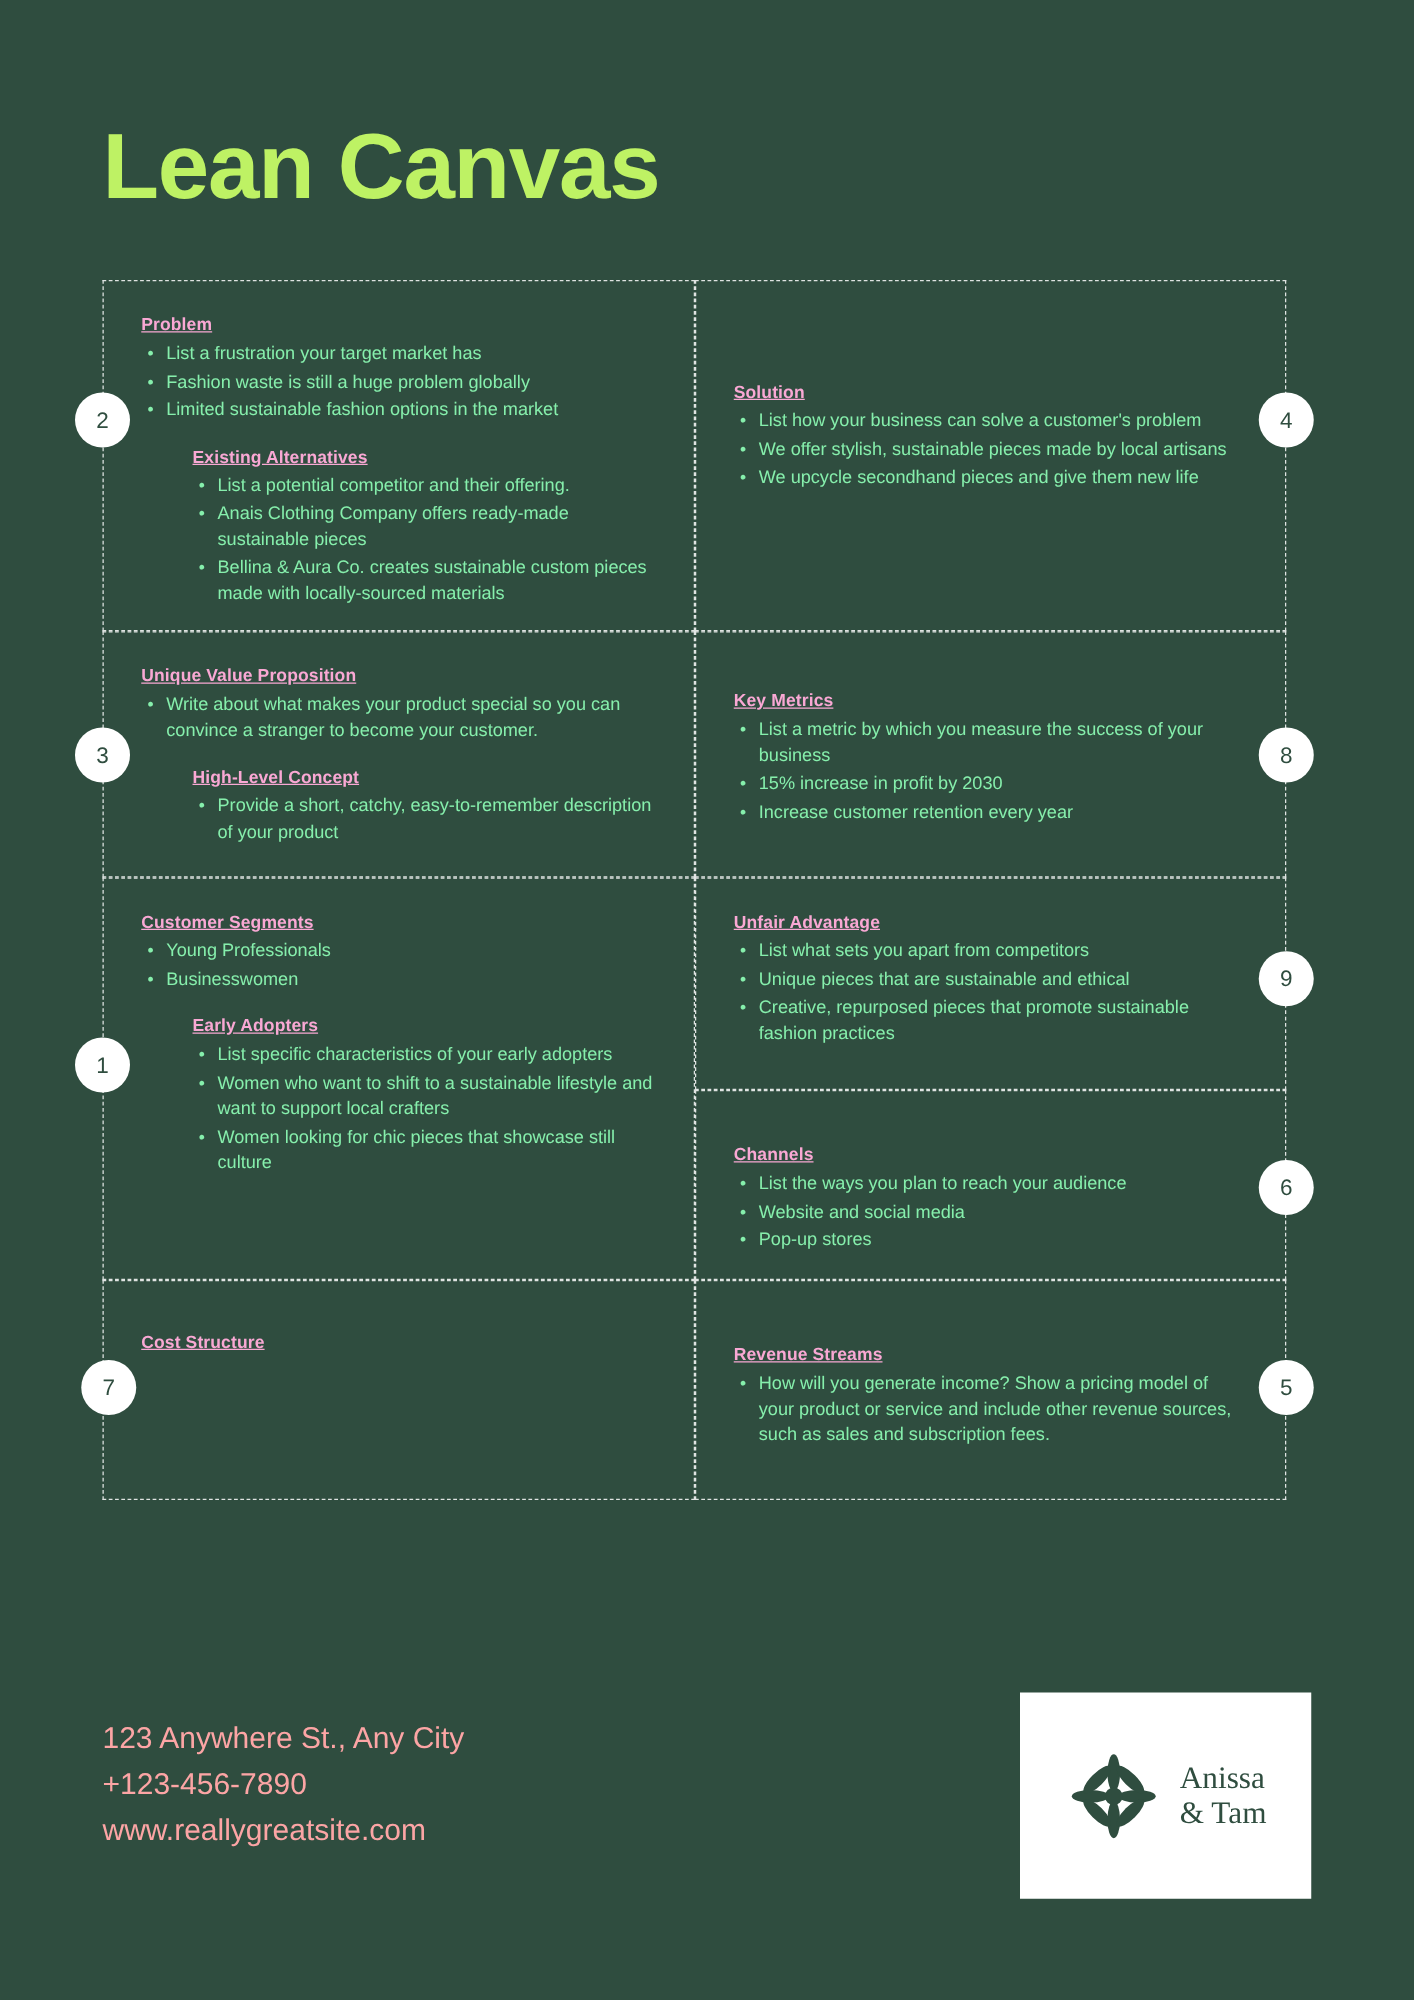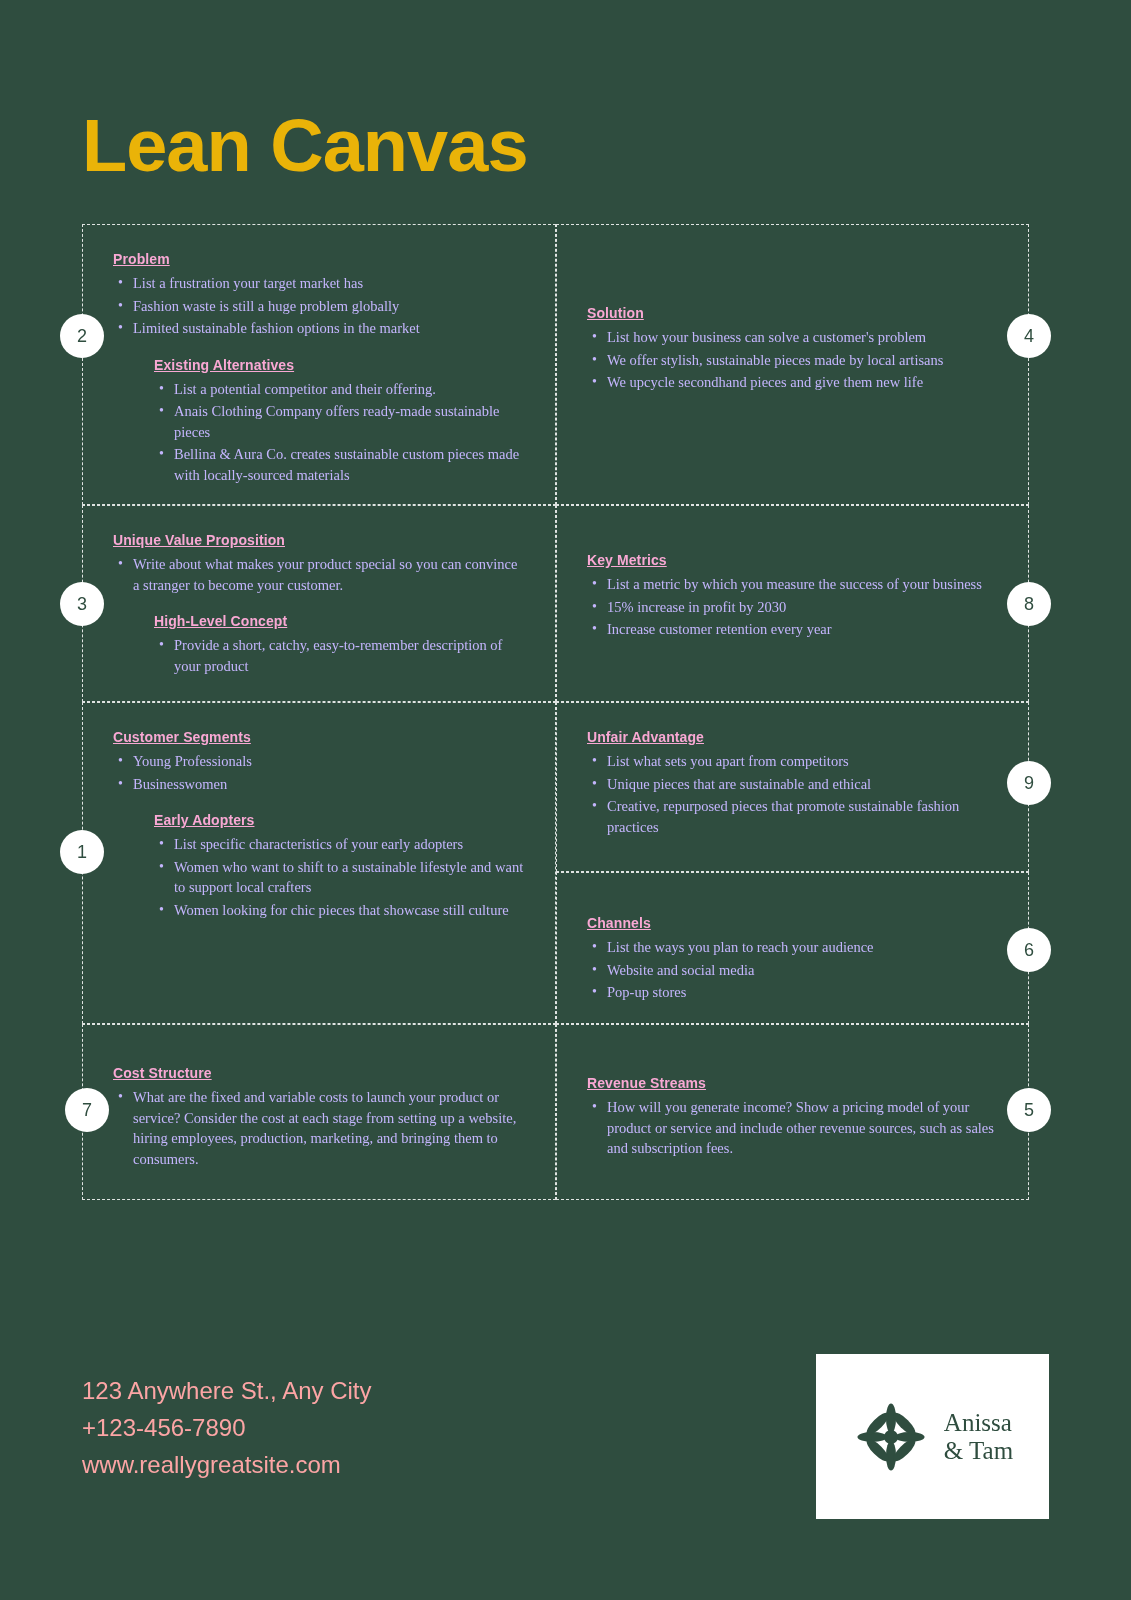--- a/index.html
+++ b/index.html
@@ -15,22 +15,21 @@
   }
 
   .page-title {
     position: absolute;
     left: 82px;
     top: 96px;
     font-size: 74px;
     font-weight: 700;
     letter-spacing: -1px;
     line-height: 1;
-    color: #eab308;
-    margin-top: 13px;
+    color: #bef264;
   }
 
   .canvas {
     position: absolute;
     left: 82px;
     top: 224px;
     width: 947px;
     height: 976px;
   }
 
@@ -57,22 +56,21 @@
   ul.items {
     margin: 0;
     padding-left: 20px;
     list-style: none;
   }
   ul.items li {
     font-size: 14.5px;
     line-height: 1.42;
     position: relative;
     margin-bottom: 2px;
-    color: #c4b5fd;
-    font-family: Liberation Serif, serif;
+    color: #86efac;
   }
   ul.items li:before {
     content: "\2022";
     position: absolute;
     left: -15px;
     top: 0;
     font-size: 14px;
   }
 
   
@@ -236,23 +234,20 @@
           <li>Pop-up stores</li>
         </ul>
       </div>
     </div>
   </div>
 
   <div class="cell" style="left:0px; top:800px; width:474px; height:176px; padding-top:40px;">
     <div class="cell-inner">
       <div class="block">
         <div class="block-title">Cost Structure</div>
-        <ul class="items">
-          <li>What are the fixed and variable costs to launch your product or service? Consider the cost at each stage from setting up a website, hiring employees, production, marketing, and bringing them to consumers.</li>
-        </ul>
       </div>
     </div>
   </div>
 
   <div class="cell" style="left:474px; top:800px; width:473px; height:176px; padding-top:50px;">
     <div class="cell-inner">
       <div class="block">
         <div class="block-title">Revenue Streams</div>
         <ul class="items">
           <li>How will you generate income? Show a pricing model of your product or service and include other revenue sources, such as sales and subscription fees.</li>

